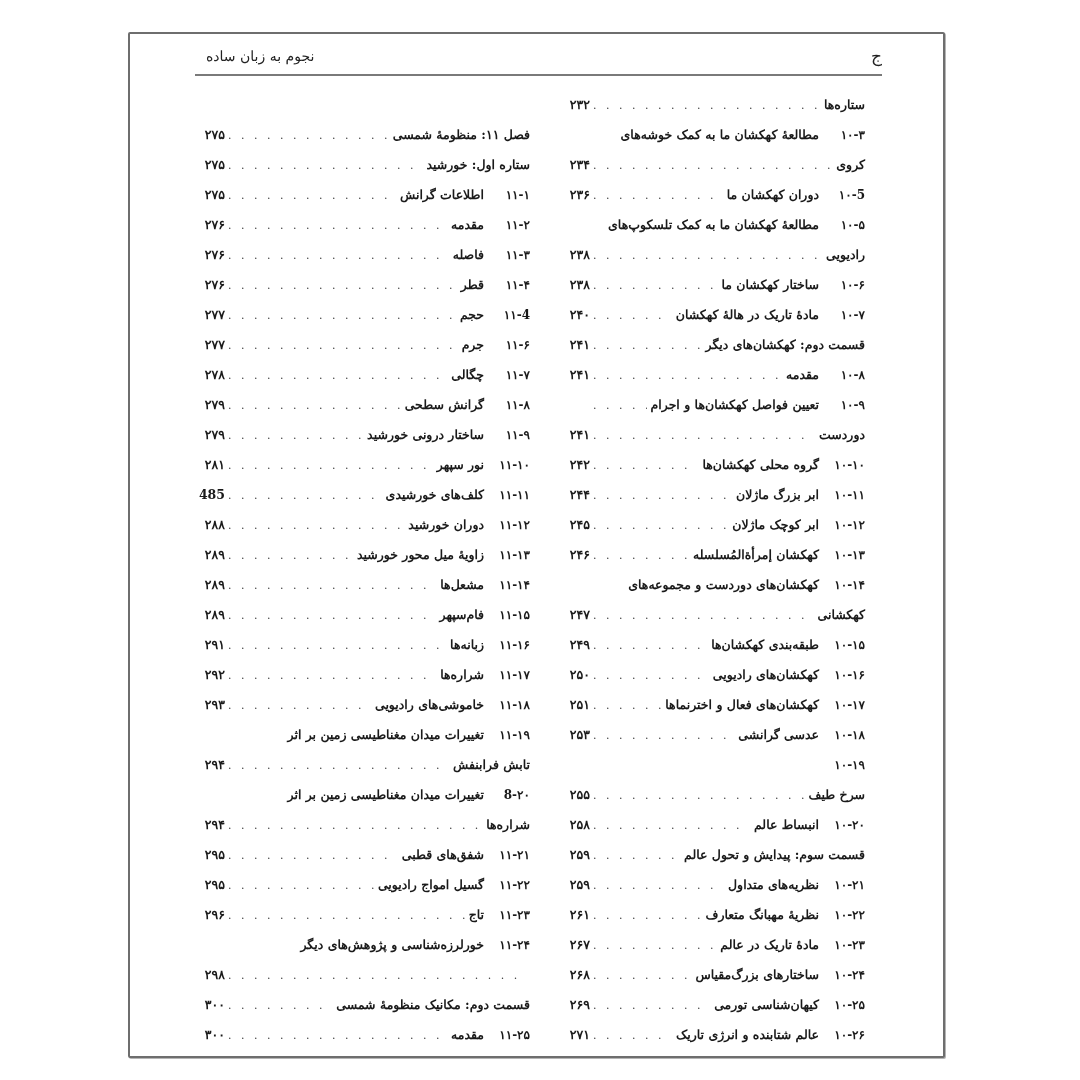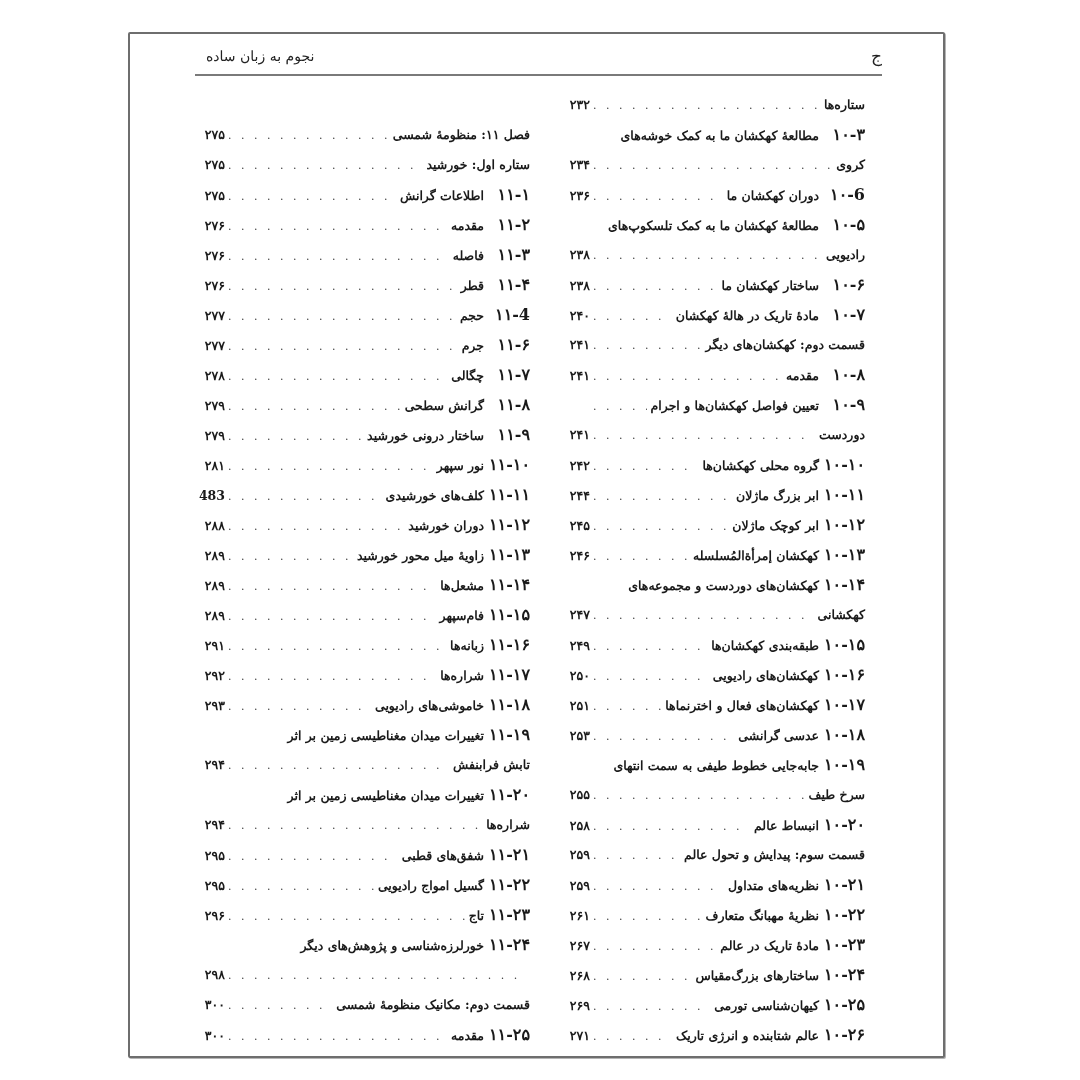--- a/index.html
+++ b/index.html
@@ -73,21 +73,21 @@
       display: flex;
       flex-direction: row;
       align-items: baseline;
       white-space: nowrap;
       font-size: 12.5px;
       font-family: "DejaVu Serif", serif;
     }
     .toc-row .num {
       min-width: 46px;
       font-weight: bold;
-      font-size: 16px;
+      font-size: 12px;
       flex: 0 0 auto;
       text-align: right;
     }
     .toc-row .title {
       flex: 0 0 auto;
       font-weight: bold;
       padding-left: 4px;
     }
     .toc-row .dots {
       flex: 1 1 auto;
@@ -131,21 +131,21 @@
       <span class="num">۱۰-۳</span>
       <span class="title">مطالعهٔ کهکشان ما به کمک خوشه‌های</span>
       <span class="dots"></span>
     </div>
     <div class="toc-row cont">
       <span class="title">کروی</span>
       <span class="dots"></span>
       <span class="page">۲۳۴</span>
     </div>
     <div class="toc-row">
-      <span class="num">۱۰-6</span>
+      <span class="num">۱۰-5</span>
       <span class="title">دوران کهکشان ما</span>
       <span class="dots"></span>
       <span class="page">۲۳۶</span>
     </div>
     <div class="toc-row nodots">
       <span class="num">۱۰-۵</span>
       <span class="title">مطالعهٔ کهکشان ما به کمک تلسکوپ‌های</span>
       <span class="dots"></span>
     </div>
     <div class="toc-row cont">
@@ -240,21 +240,20 @@
       <span class="page">۲۵۱</span>
     </div>
     <div class="toc-row">
       <span class="num">۱۰-۱۸</span>
       <span class="title">عدسی گرانشی</span>
       <span class="dots"></span>
       <span class="page">۲۵۳</span>
     </div>
     <div class="toc-row nodots">
       <span class="num">۱۰-۱۹</span>
-      <span class="title">جابه‌جایی خطوط طیفی به سمت انتهای</span>
       <span class="dots"></span>
     </div>
     <div class="toc-row cont">
       <span class="title">سرخ طیف</span>
       <span class="dots"></span>
       <span class="page">۲۵۵</span>
     </div>
     <div class="toc-row">
       <span class="num">۱۰-۲۰</span>
       <span class="title">انبساط عالم</span>
@@ -371,21 +370,21 @@
     <div class="toc-row">
       <span class="num">۱۱-۱۰</span>
       <span class="title">نور سپهر</span>
       <span class="dots"></span>
       <span class="page">۲۸۱</span>
     </div>
     <div class="toc-row">
       <span class="num">۱۱-۱۱</span>
       <span class="title">کلف‌های خورشیدی</span>
       <span class="dots"></span>
-      <span class="page">483</span>
+      <span class="page">485</span>
     </div>
     <div class="toc-row">
       <span class="num">۱۱-۱۲</span>
       <span class="title">دوران خورشید</span>
       <span class="dots"></span>
       <span class="page">۲۸۸</span>
     </div>
     <div class="toc-row">
       <span class="num">۱۱-۱۳</span>
       <span class="title">زاویهٔ میل محور خورشید</span>
@@ -426,21 +425,21 @@
       <span class="num">۱۱-۱۹</span>
       <span class="title">تغییرات میدان مغناطیسی زمین بر اثر</span>
       <span class="dots"></span>
     </div>
     <div class="toc-row cont">
       <span class="title">تابش فرابنفش</span>
       <span class="dots"></span>
       <span class="page">۲۹۴</span>
     </div>
     <div class="toc-row nodots">
-      <span class="num">۱۱-۲۰</span>
+      <span class="num">8-۲۰</span>
       <span class="title">تغییرات میدان مغناطیسی زمین بر اثر</span>
       <span class="dots"></span>
     </div>
     <div class="toc-row cont">
       <span class="title">شراره‌ها</span>
       <span class="dots"></span>
       <span class="page">۲۹۴</span>
     </div>
     <div class="toc-row">
       <span class="num">۱۱-۲۱</span>

